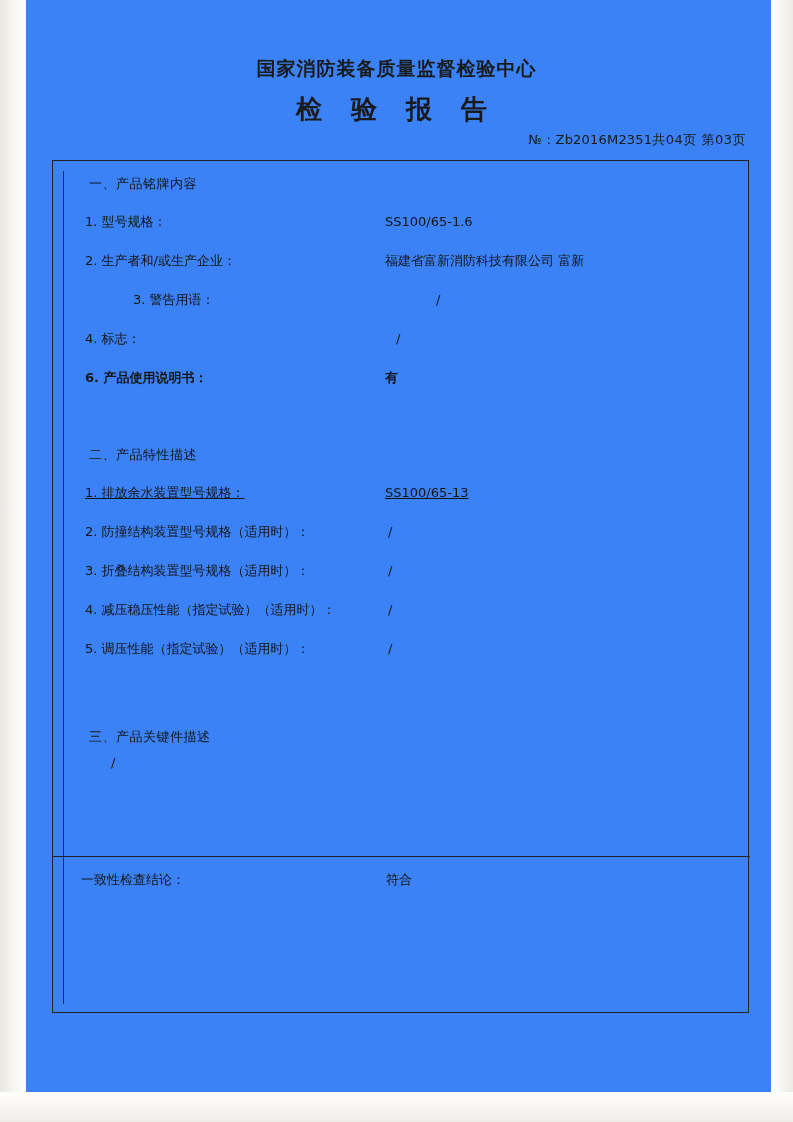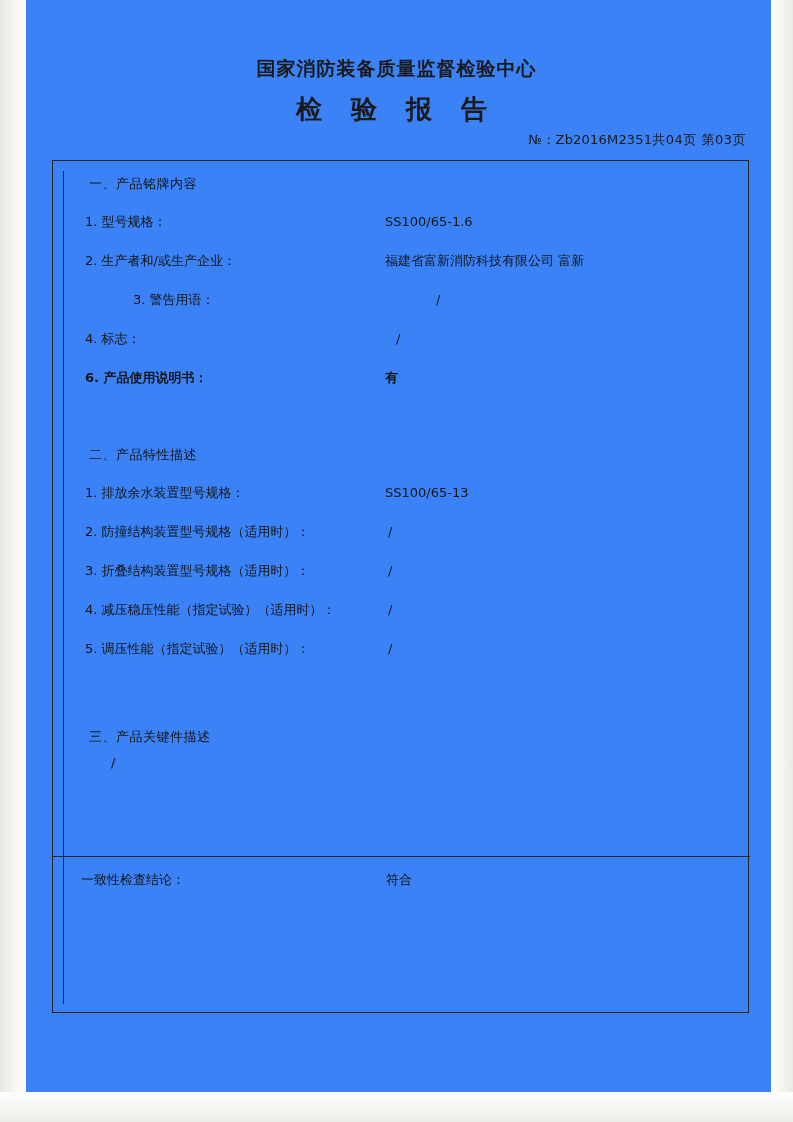--- a/index.html
+++ b/index.html
@@ -192,21 +192,21 @@
 
       <div class="row" style="left:16px; top:208px;font-weight:bold;">
         <span class="label" style="width:300px;">6. 产品使用说明书：</span>
         <span class="value">有</span>
       </div>
 
       <div class="row" style="left:20px; top:285px;">
         <span class="label section-title">二、产品特性描述</span>
       </div>
 
-      <div class="row" style="left:16px; top:323px;">
+      <div class="row" style="left:16px; top:323px;text-decoration:underline;">
         <span class="label" style="width:300px;">1. 排放余水装置型号规格：</span>
         <span class="value">SS100/65-13</span>
       </div>
 
       <div class="row" style="left:16px; top:362px;">
         <span class="label" style="width:303px;">2. 防撞结构装置型号规格（适用时）：</span>
         <span class="value slash">/</span>
       </div>
 
       <div class="row" style="left:16px; top:401px;">

